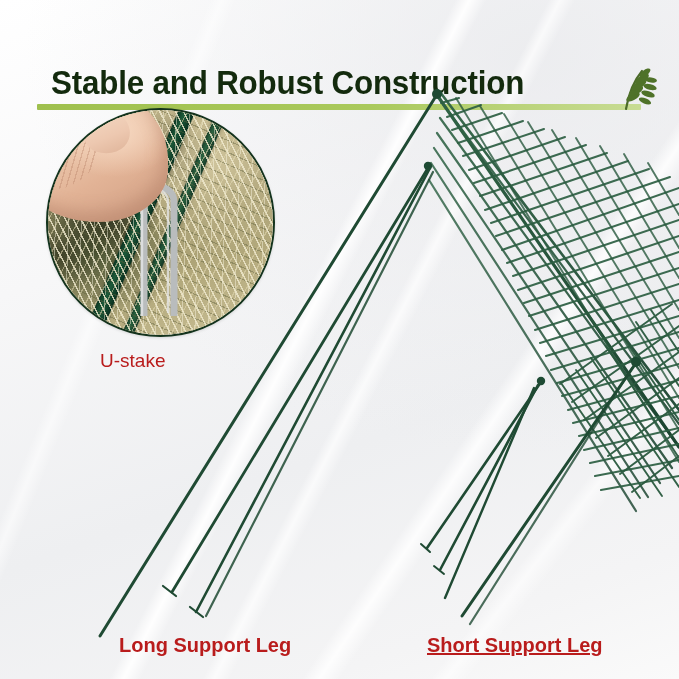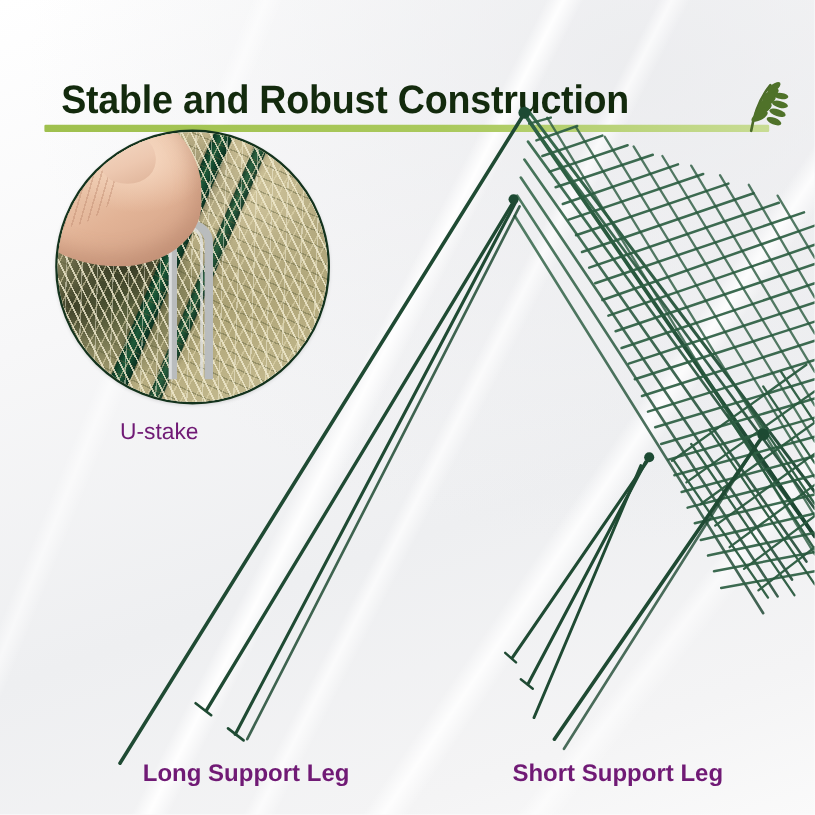--- a/index.html
+++ b/index.html
@@ -188,41 +188,42 @@
     width: 46px;
     height: 44px;
     border-radius: 48% 52% 60% 40% / 54% 50% 50% 46%;
     background: linear-gradient(140deg, #f6ddc8 0%, #edc8b0 58%, #dcb095 100%);
     transform: rotate(18deg);
   }
 
   
   .caption {
     position: absolute;
-    color: #701a75;
+    color: #b91c1c;
     white-space: nowrap;
   }
   .caption-ustake {
     left: 100px;
     top: 350px;
     font-size: 19px;
     font-weight: 400;
   }
   .caption-long {
     left: 119px;
     top: 634px;
     font-size: 20px;
     font-weight: 700;
     text-align: right;
   }
   .caption-short {
     left: 427px;
     top: 634px;
     font-size: 20px;
     font-weight: 700;
+    text-decoration: underline;
   }
 </style>
 </head>
 <body>
 
 <div id="page">
 
   <div class="bg-base"></div>
   <div class="bg-vignette"></div>
   <div class="bg-streaks"></div>

